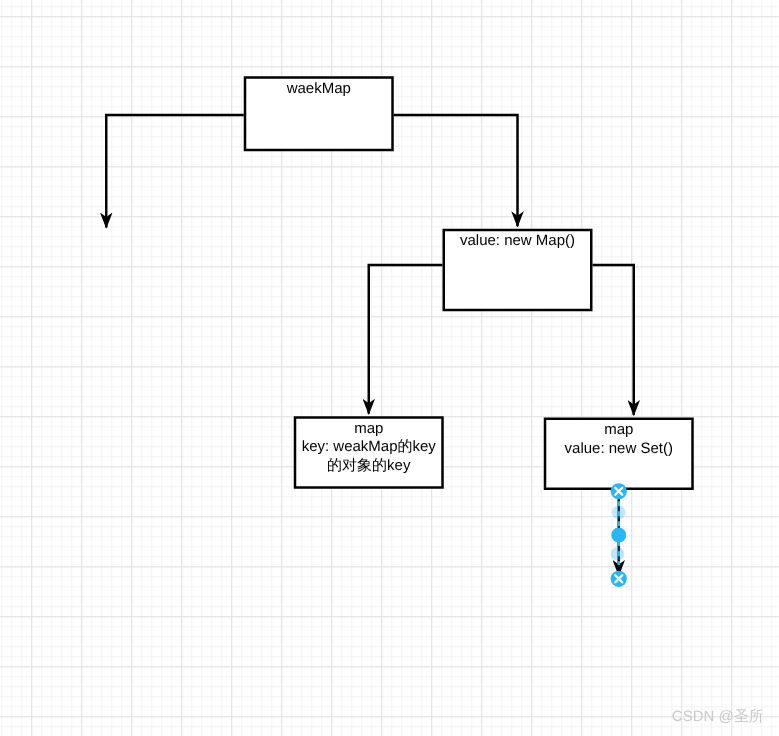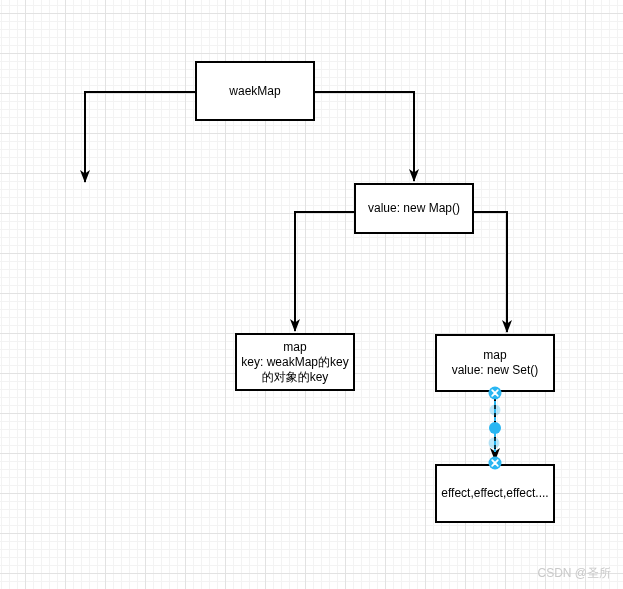--- a/index.html
+++ b/index.html
@@ -27,35 +27,35 @@
       linear-gradient(to bottom, var(--grid-major, #e2e2e2) 1px, transparent 1px),
       linear-gradient(to right, var(--grid-minor, #f3f3f3) 1px, transparent 1px),
       linear-gradient(to bottom, var(--grid-minor, #f3f3f3) 1px, transparent 1px);
     background-size: 40px 40px, 40px 40px, 8px 8px, 8px 8px;
     background-position: 25px 13px, 25px 13px, 1px 5px, 1px 5px;
   }
 
   .node {
     position: absolute;
     display: flex;
-    align-items: center;
+    align-items: flex-start;
     justify-content: center;
     text-align: center;
     background: var(--node-fill, #ffffff);
     border: 2px solid var(--node-border, #000000);
     color: var(--text, #000000);
     font-size: 12px;
     line-height: 15px;
     white-space: pre-line;
     z-index: 2;
   }
 
   #node-waekmap   { left: 195px; top: 61px;  width: 120px; height: 60px; }
   #node-key       { left: 25px;  top: 184px; width: 120px; height: 57px; }
-  #node-value-map { left: 354px; top: 183px; width: 120px; height: 51px; }
+  #node-value-map { left: 354px; top: 183px; width: 120px; height: 66px; }
   #node-map-key   { left: 235px; top: 333px; width: 120px; height: 58px; }
   #node-map-value { left: 435px; top: 334px; width: 120px; height: 58px; }
   #node-effects   { left: 435px; top: 464px; width: 120px; height: 59px; }
 
   #edges-layer {
     position: absolute;
     left: 0; top: 0;
     width: 623px; height: 589px;
     z-index: 3;
     pointer-events: none;
@@ -98,23 +98,20 @@
   </div>
   <div class="node" id="node-map-key">
     <span>map
 key: weakMap的key
 的对象的key</span>
   </div>
   <div class="node" id="node-map-value">
     <span>map
 value: new Set()</span>
   </div>
-  <div class="node" id="node-effects">
-    <span>effect,effect,effect....</span>
-  </div>
 
   <svg id="edges-layer" viewBox="0 0 623 589" xmlns="http://www.w3.org/2000/svg">
     <defs>
       <marker id="arrow" markerUnits="userSpaceOnUse" markerWidth="13" markerHeight="10" viewBox="0 0 13 10" refX="12" refY="5" orient="auto">
         <path class="arrowhead" d="M0,0 L13,5 L0,10 L3.5,5 Z"></path>
       </marker>
     </defs>
 
     <path class="edge" d="M195,92 L85,92 L85,182" marker-end="url(#arrow)"></path>
     <path class="edge" d="M315,92 L414,92 L414,181" marker-end="url(#arrow)"></path>

